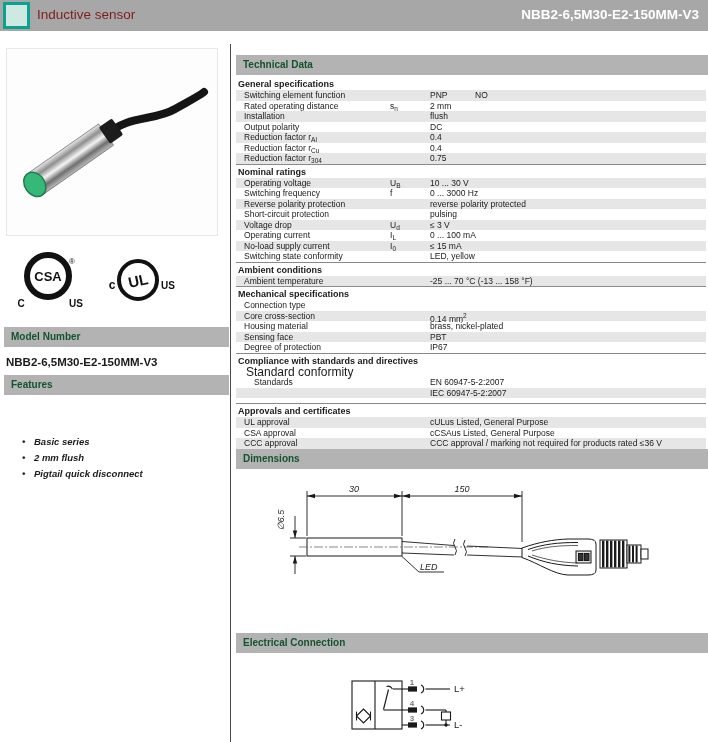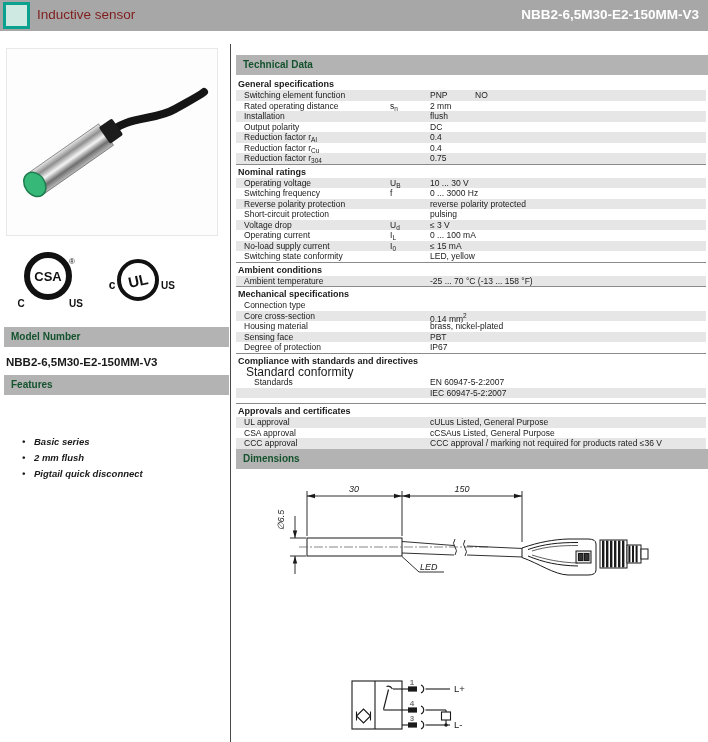--- a/index.html
+++ b/index.html
@@ -336,20 +336,21 @@
           <rect x="399.6" y="71.6" width="2" height="16.8"></rect>
         </g>
         <rect x="405" y="75" width="7" height="10" fill="#fff" stroke="#1a1a1a" stroke-width="1"></rect>
 
         <line x1="166" y1="82.5" x2="183" y2="98" stroke="#1a1a1a" stroke-width="0.9"></line>
         <line x1="183" y1="98" x2="208" y2="98" stroke="#1a1a1a" stroke-width="0.9"></line>
         <text x="184" y="96" font-size="9" fill="#1a1a1a">LED</text>
       </svg>
     </div>
 
+    <div class="elec-bar section-bar">Electrical Connection</div>
 
     <div class="circuit-svg">
       <svg width="200" height="76" viewBox="0 0 200 76">
         <g stroke="#1a1a1a" stroke-width="1.1" fill="none">
           <rect x="16" y="13" width="50" height="48" fill="#fff"></rect>
           <line x1="39" y1="13" x2="39" y2="61"></line>
 
           <path d="M20.5,48 L27.5,41 L34.5,48 L27.5,55 Z"></path>
           <line x1="20.5" y1="43.5" x2="20.5" y2="52.5"></line>
           <line x1="34.5" y1="43.5" x2="34.5" y2="52.5"></line>

